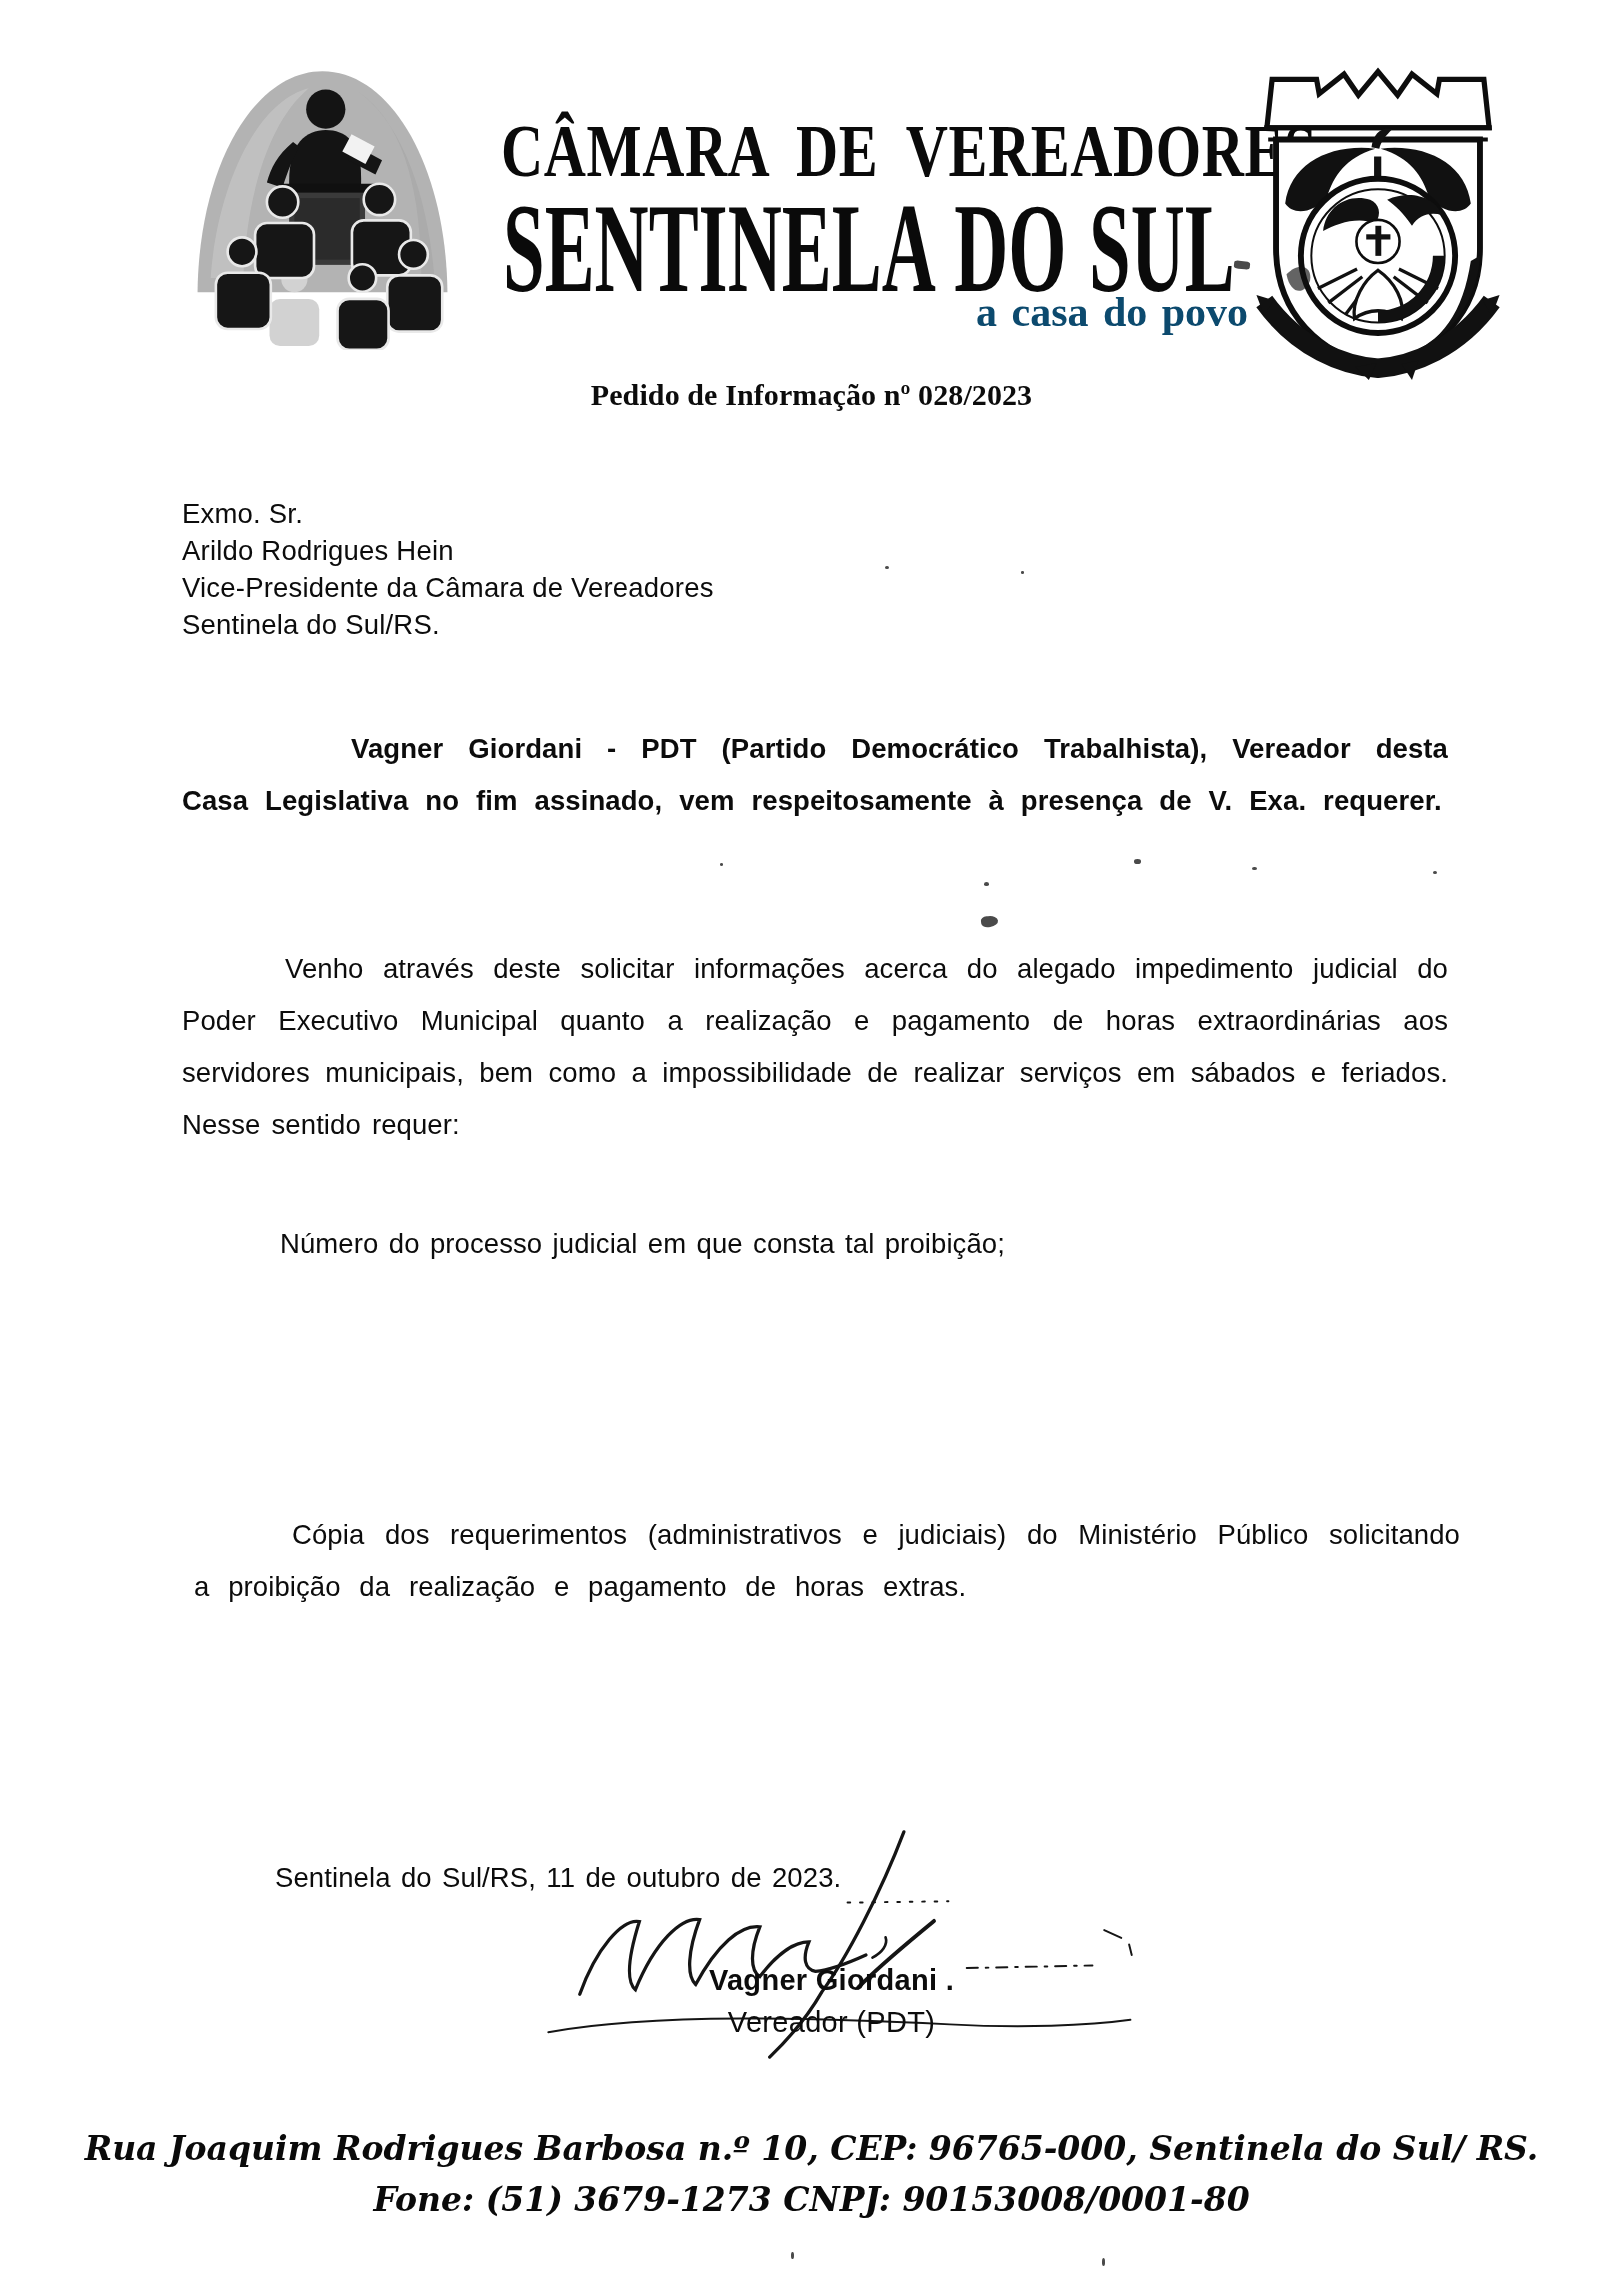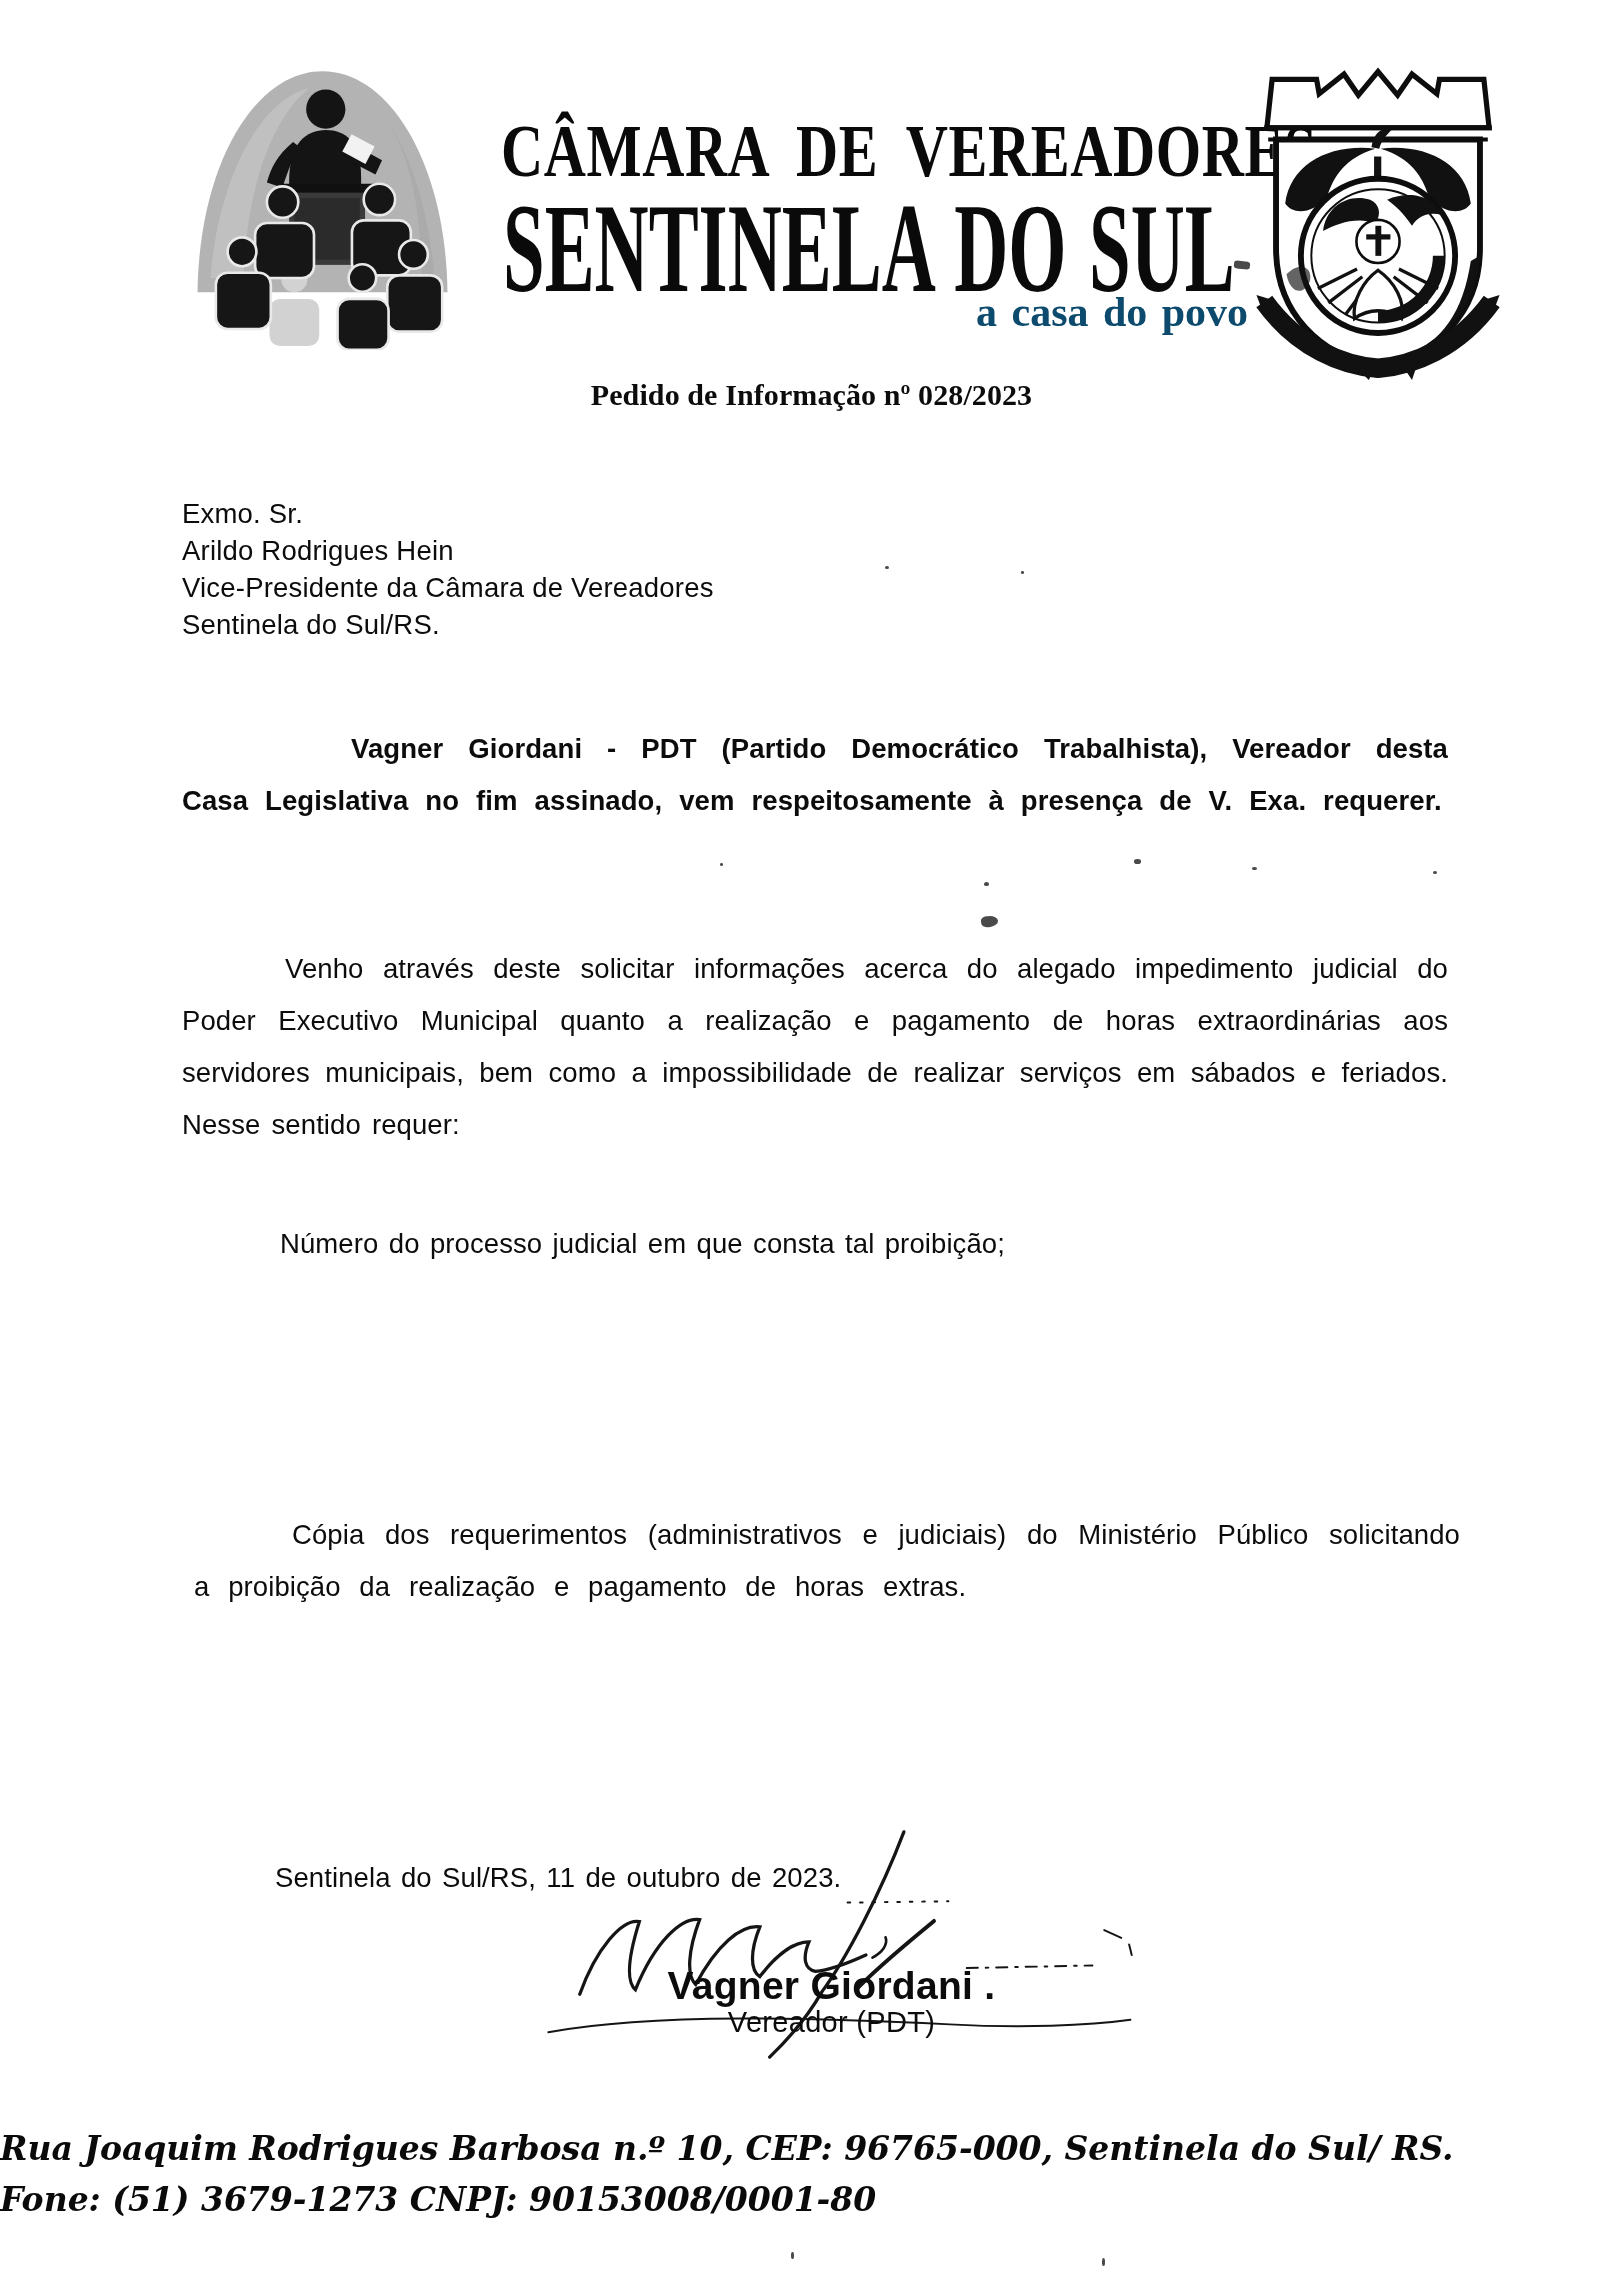--- a/index.html
+++ b/index.html
@@ -45,30 +45,30 @@
   .p-request { top:943px; text-indent:103px; word-spacing:3.3px; }
   .p-item1   { top:1218px; text-indent:98px; word-spacing:2.6px; }
   .p-item2   { top:1339px; text-indent:98px; word-spacing:7.9px; }
   .p-item3   { top:1509px; text-indent:98px; word-spacing:11px;margin-left:12px; }
   .p-just    { top:1679px; text-indent:98px; word-spacing:11.8px; }
   .p-date    { top:1852px; text-indent:93px; word-spacing:2.6px; text-align:left; }
 
   
   .sig-name {
     left:182px; top:1964px; width:1299px; text-align:center;
-    font-weight:bold; font-size:39px; letter-spacing:0.3px;
+    font-weight:bold; font-size:29px; letter-spacing:0.3px;
   }
   .sig-role {
     left:182px; top:2006px; width:1299px; text-align:center;
     font-size:29px; letter-spacing:0.3px;
   }
 
   
   .footer1, .footer2 {
-    left:0; width:1623px; text-align:left;
+    left:0; width:1623px; text-align:center;
     font-family:"DejaVu Serif", serif; font-style:italic; font-weight:bold;
     color:#0a0a0a;
   }
   .footer1 { top:2129px; font-size:33px; }
   .footer2 { top:2180px; font-size:33px; }
 
   
   .speck { position:absolute; background:#2a2a2a; border-radius:50%; opacity:.85; }
 </style>
 </head>

